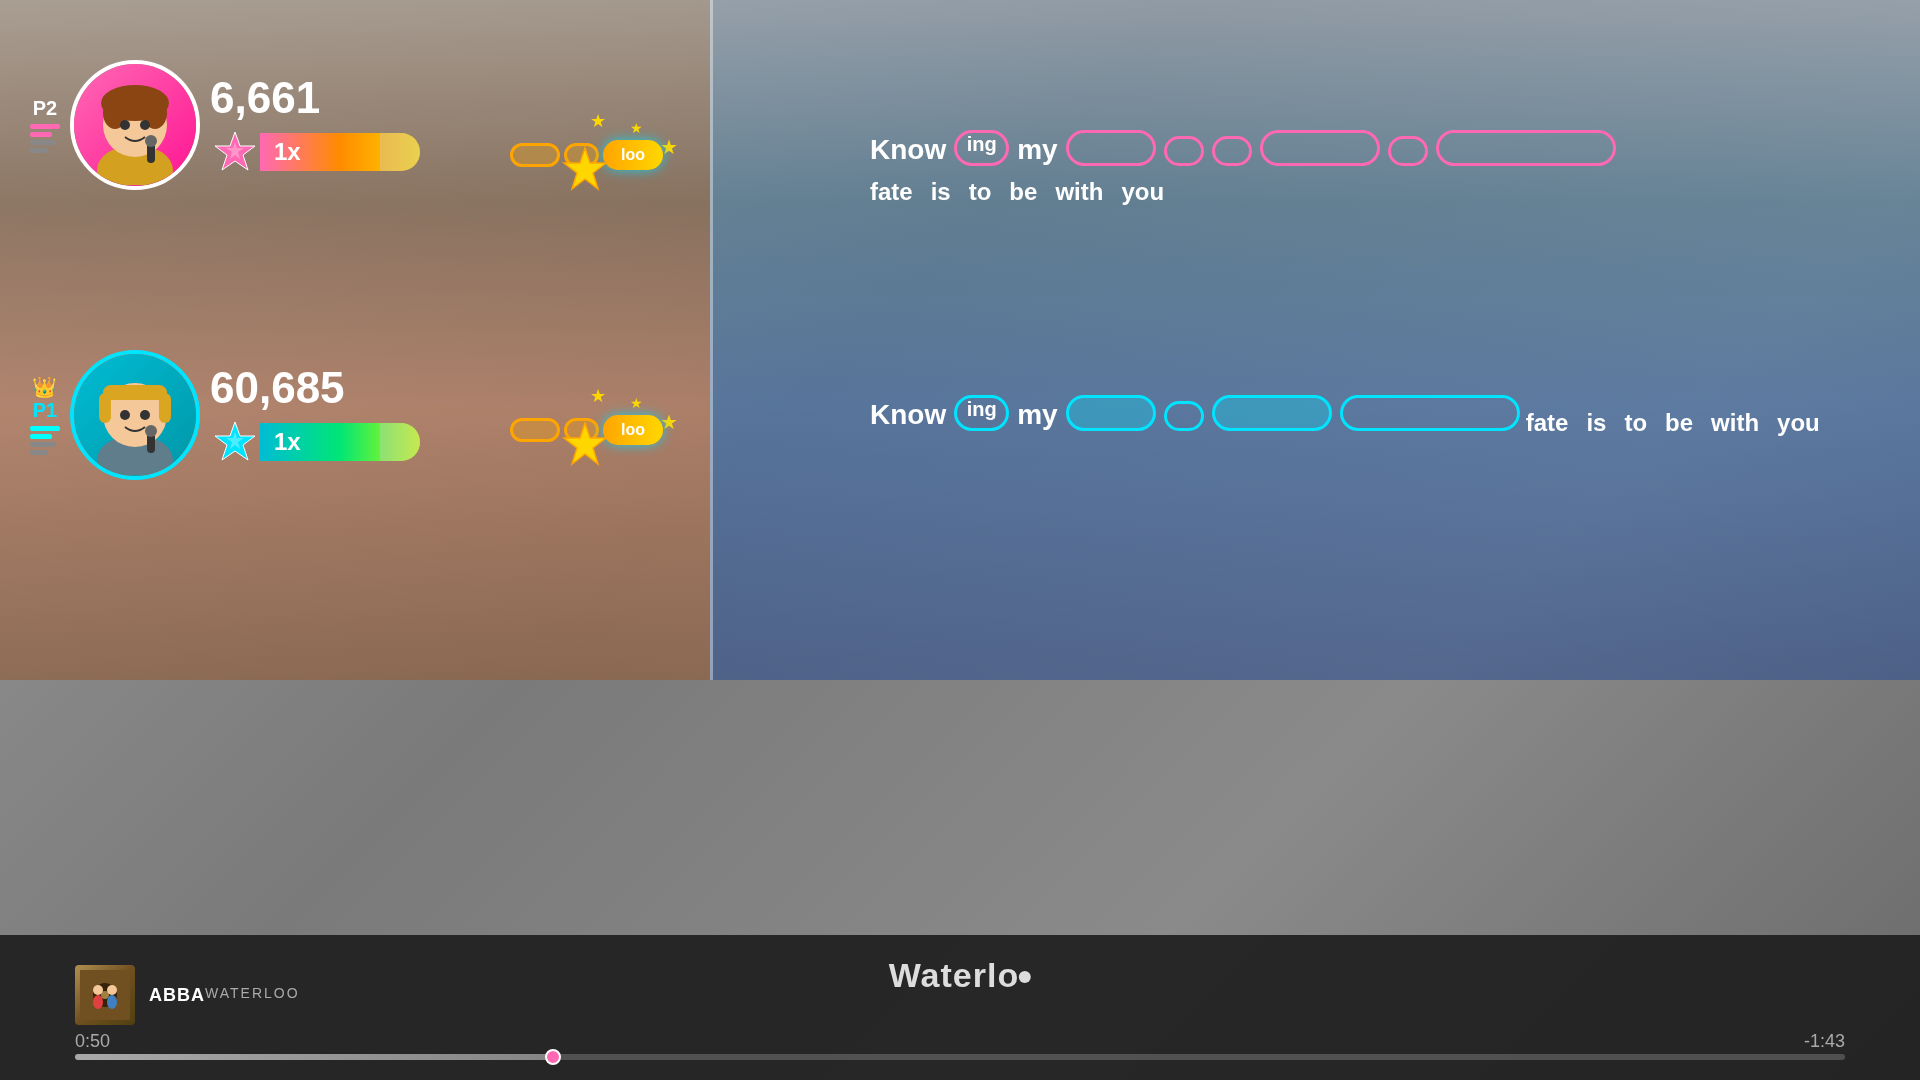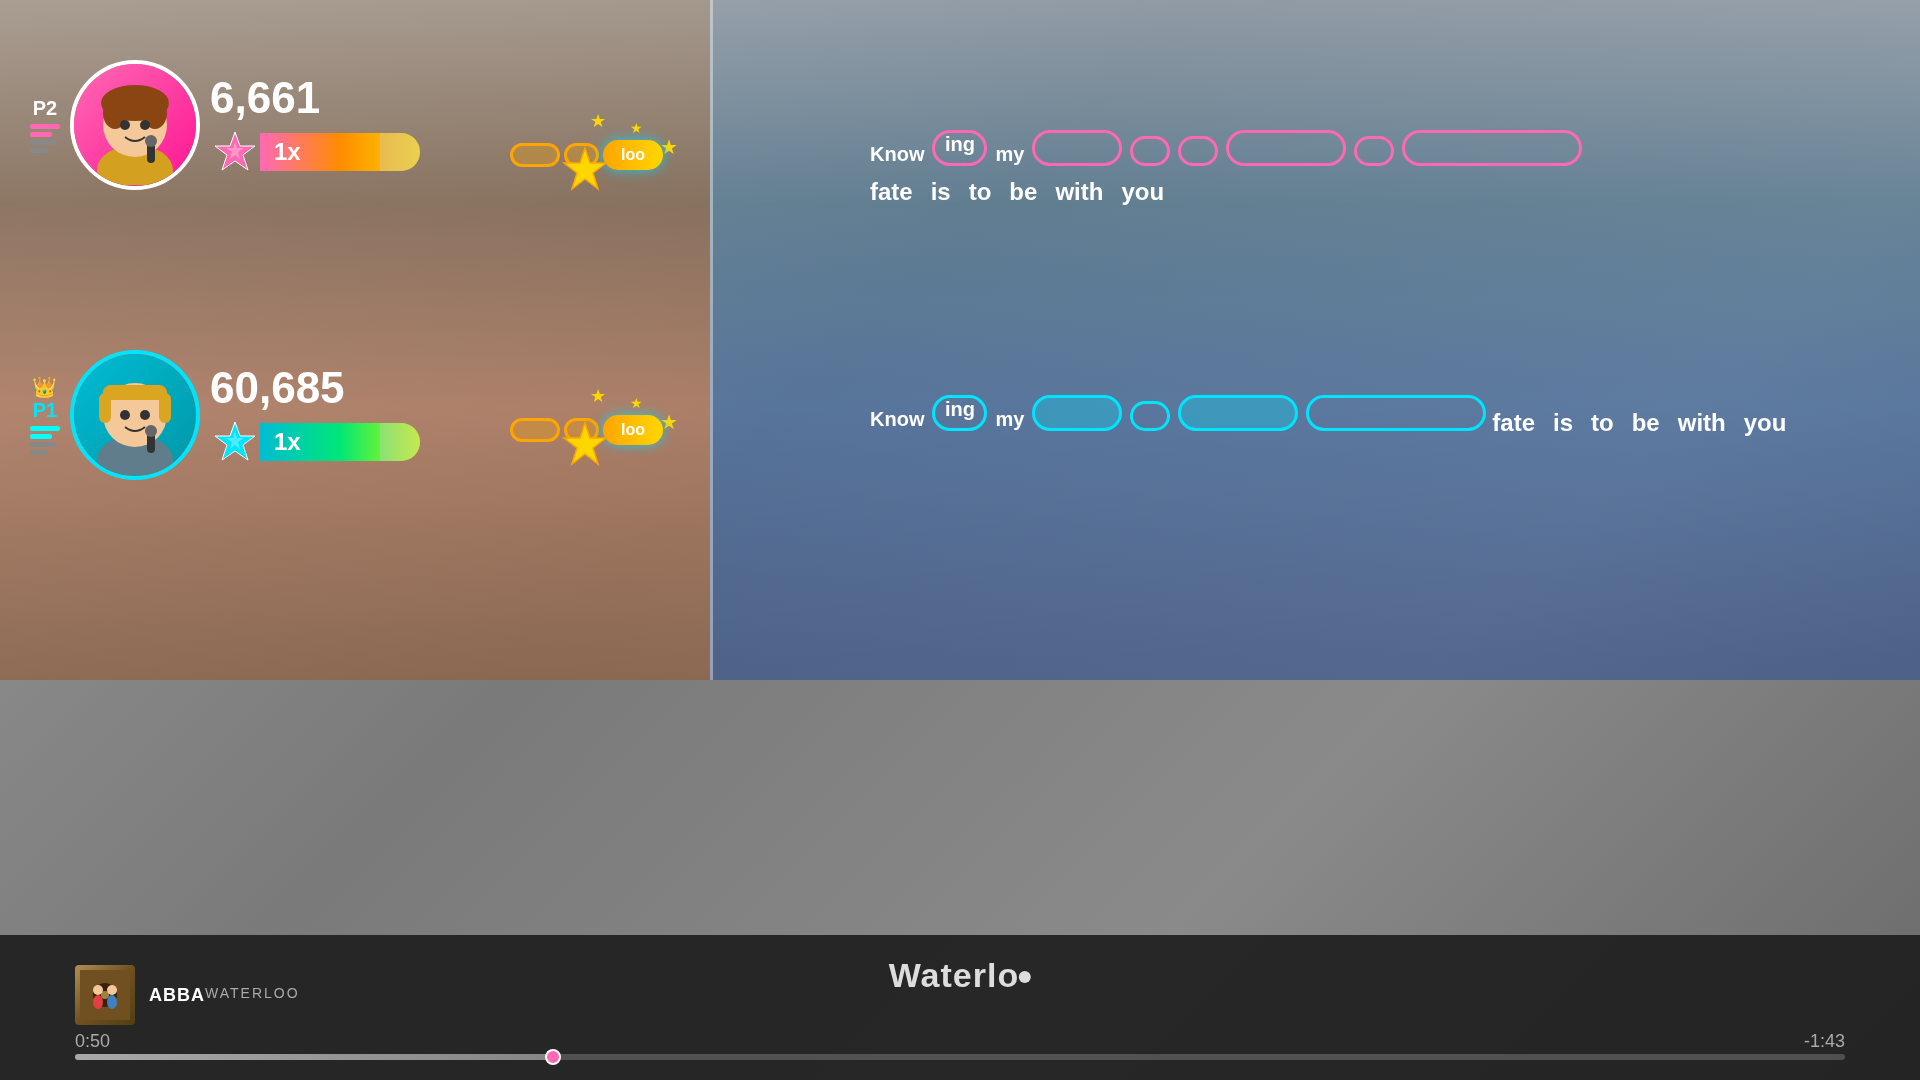--- a/index.html
+++ b/index.html
@@ -312,21 +312,21 @@
       left: 870px;
       display: flex;
       align-items: flex-end;
       gap: 6px;
       flex-wrap: wrap;
       max-width: 1000px;
     }
 
     .lyric-word {
       color: #fff;
-      font-size: 20px;
+      font-size: 28px;
       font-weight: bold;
     }
 
     .lyric-bubble {
       height: 38px;
       min-width: 60px;
       border-radius: 19px;
       display: inline-flex;
       justify-content: center;
     }

